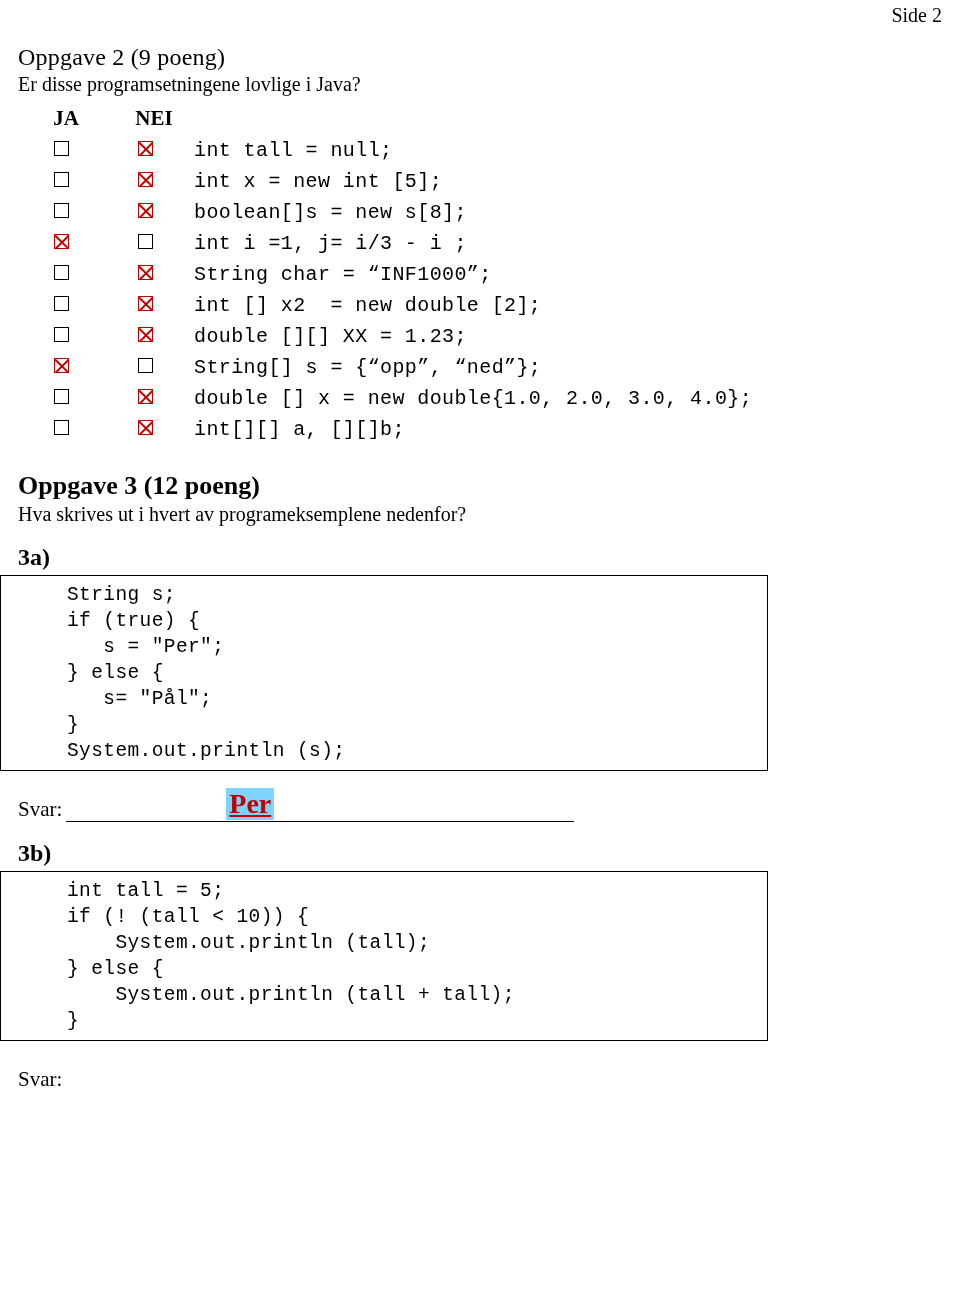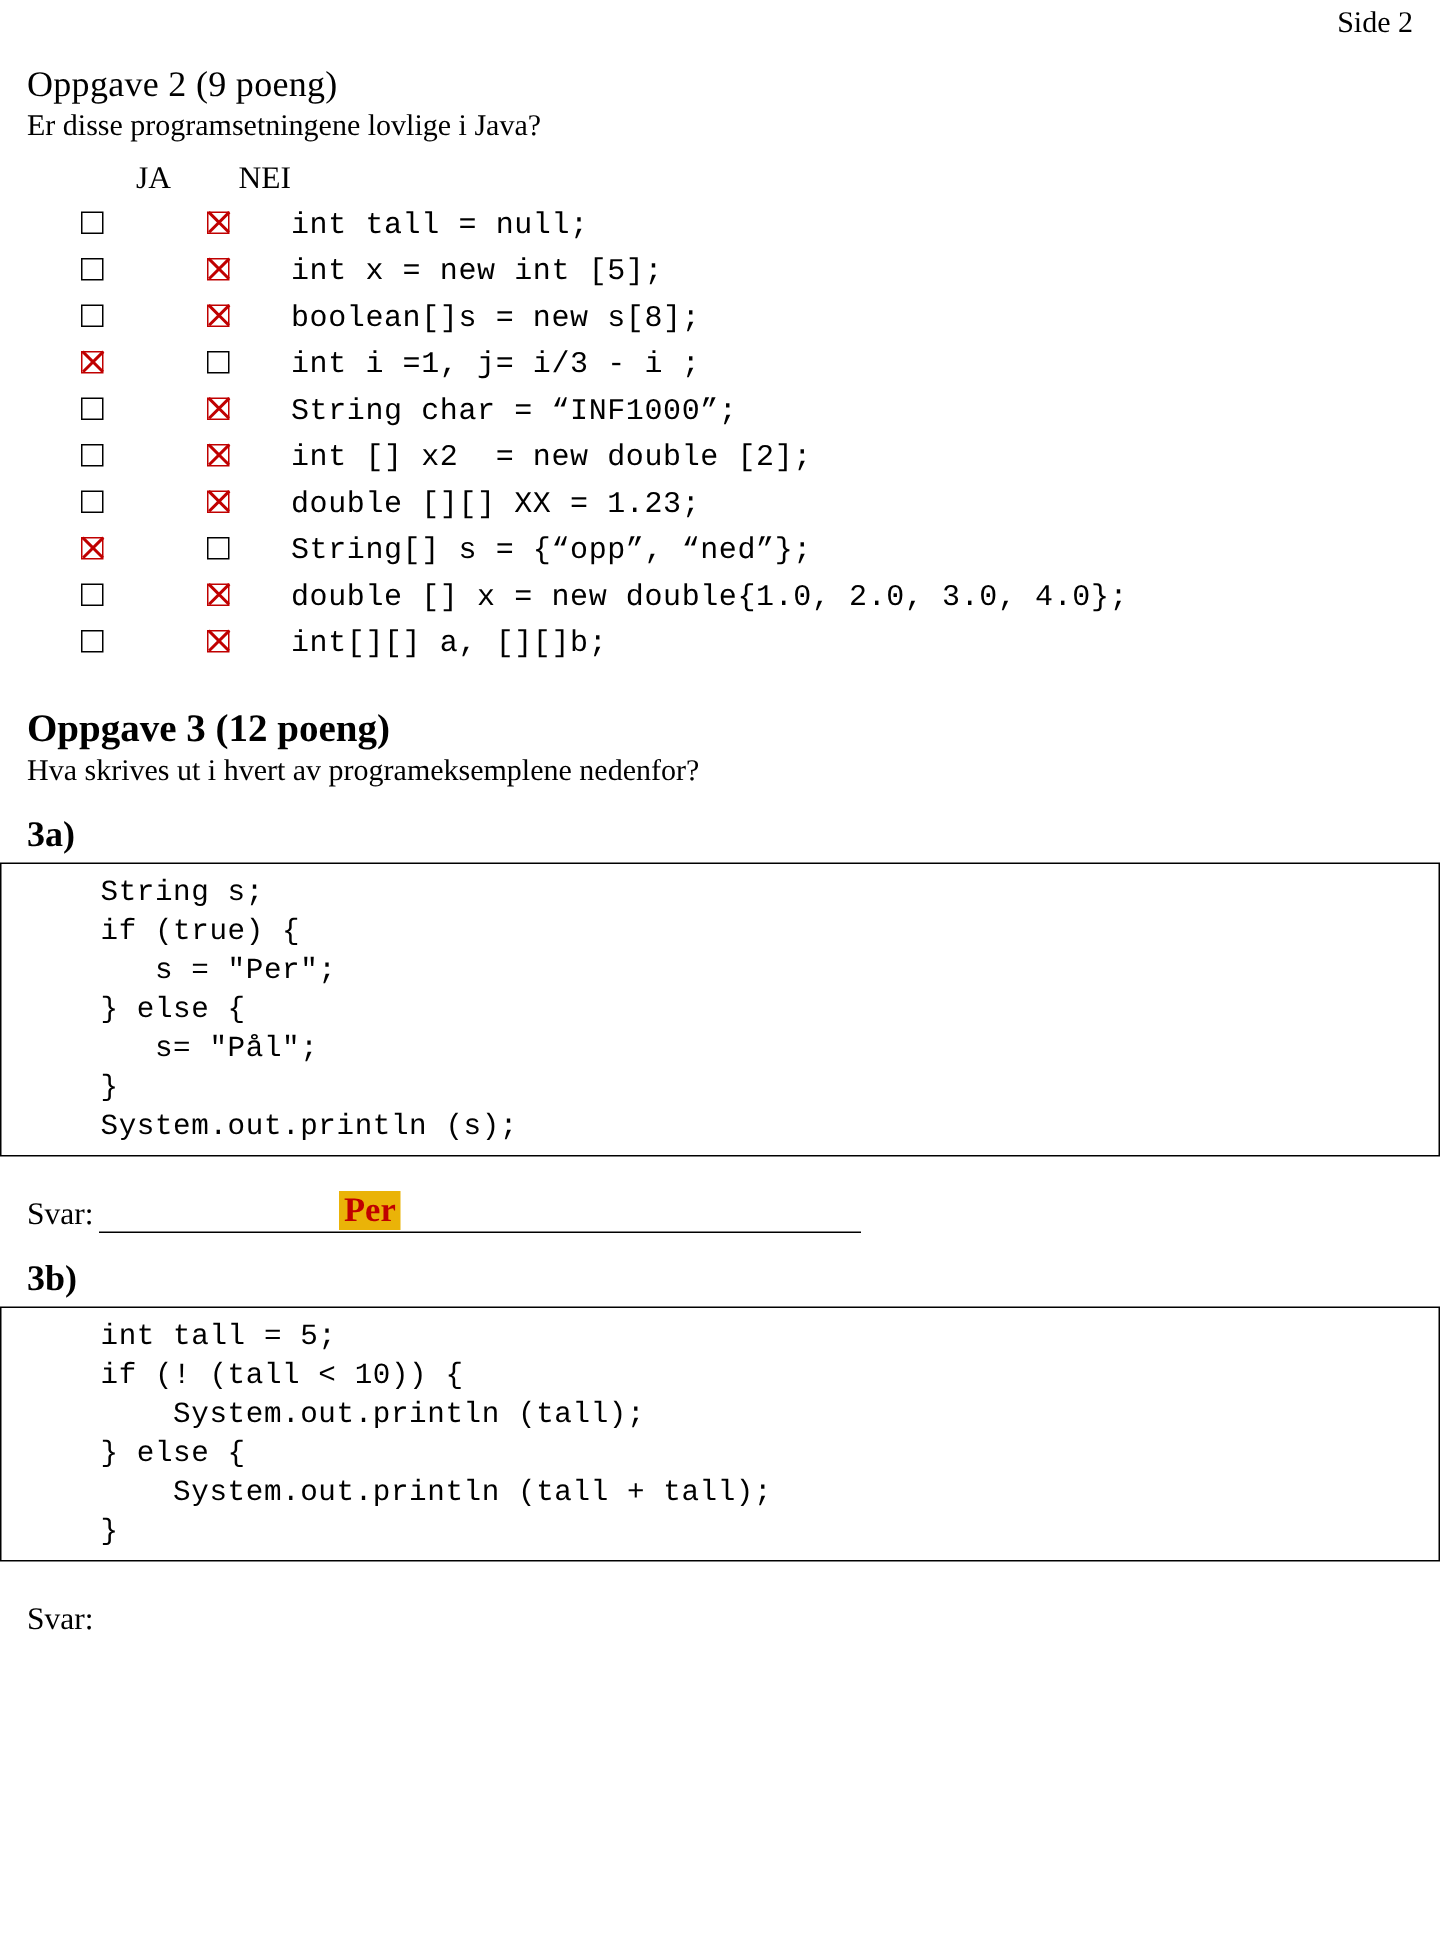--- a/index.html
+++ b/index.html
@@ -48,23 +48,23 @@
     font-size: 20px;
     margin: 0 0 10px 0;
   }
   
   .yn-table {
     border-collapse: collapse;
     margin-top: 8px;
   }
   .yn-head th {
     font-family: "Liberation Serif", serif;
-    font-weight: normal;
+    font-weight: bold;
     font-size: 21px;
-    text-align: right;
+    text-align: center;
     padding: 0 0 4px 0;
   }
   .col-ja { width: 96px; }
   .col-nei { width: 80px; }
   .yn-row td {
     padding: 4px 0;
     vertical-align: middle;
   }
   .yn-row td.c-ja { padding-left: 36px; }
   .yn-row td.c-nei { padding-left: 24px; }
@@ -114,21 +114,21 @@
     margin: 18px 0 4px 0;
   }
   .code-block {
     font-family: "Liberation Mono", monospace;
     font-size: 19.5px;
     line-height: 26px;
     white-space: pre;
     border: 1px solid #000;
     padding: 6px 0 6px 66px;
     margin: 0 0 0 -18px;
-    width: 960px;
+    width: 768px;
     box-sizing: border-box;
     letter-spacing: 0.4px;
   }
   .answer-line {
     font-family: "Liberation Serif", serif;
     font-size: 21px;
     margin: 26px 0 0 0;
     display: flex;
     align-items: flex-end;
   }
@@ -139,23 +139,24 @@
     width: 508px;
     border-bottom: 1px solid #000;
     height: 22px;
   }
   .answer-value {
     position: absolute;
     left: 160px;
     bottom: 1px;
     color: #c00000;
     font-weight: bold;
-    font-size: 23px;
-    background: #eab308;
+    font-size: 28px;
+    background: #7dd3fc;
     padding: 0 3px;
+    text-decoration: underline;
   }
 </style>
 </head>
 <body>
 
 <div class="page">
 
   <div class="page-header">Side 2</div>
 
   <div class="content">

